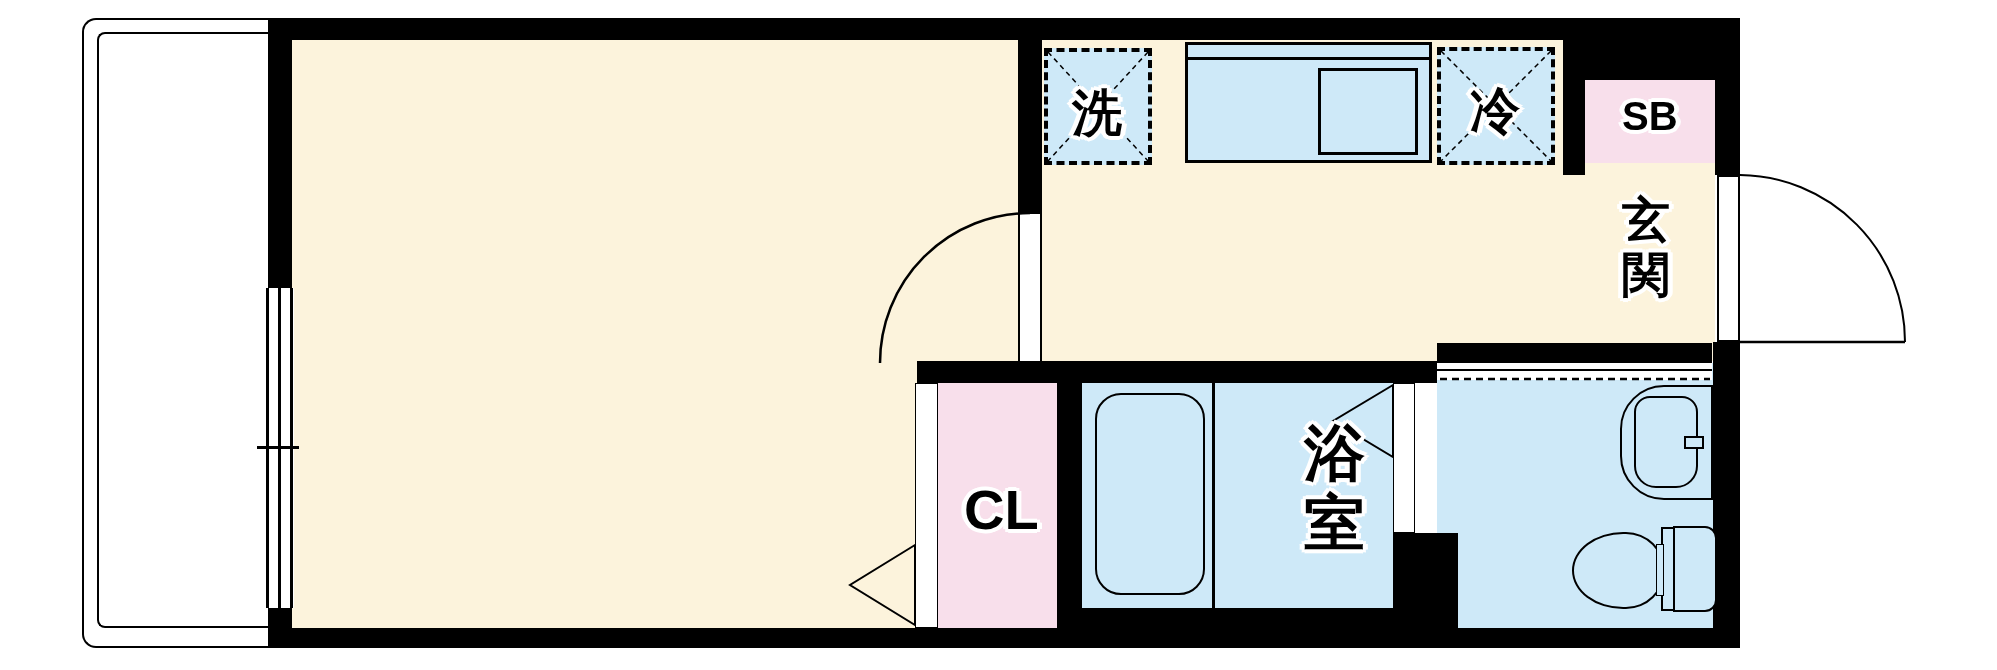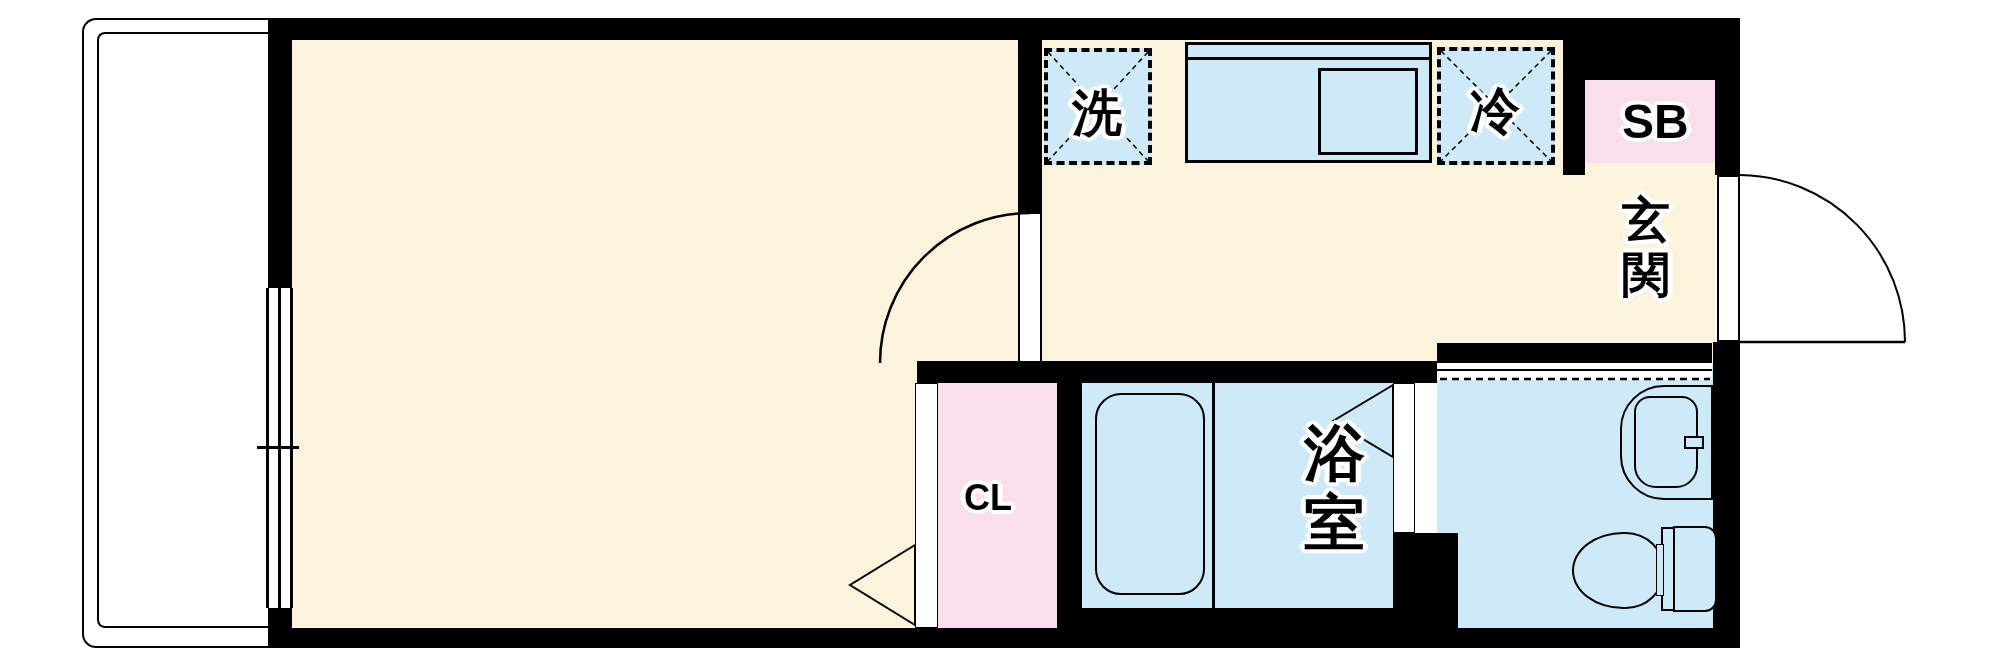--- a/index.html
+++ b/index.html
@@ -114,22 +114,22 @@
       <line x1="1551" y1="51" x2="1441" y2="161"></line>
     </g>
     <line x1="1440" y1="379" x2="1710" y2="379" stroke="#000" stroke-width="2.5" stroke-dasharray="7,5"></line>
   </svg>
 
 
   <div class="lbl" style="left:1072px;top:80px;font-size:50px;">洗</div>
 
   <div class="lbl" style="left:1470px;top:78px;font-size:50px;">冷</div>
 
-  <div class="lbl" style="left:1622px;top:94px;font-size:48px;">SB</div>
+  <div class="lbl" style="left:1622px;top:94px;font-size:40px;">SB</div>
 
   <div class="lbl vert" style="left:1622px;top:192px;font-size:48px;width:1.1em;">玄関</div>
 
-  <div class="lbl" style="left:964px;top:477px;font-size:36px;">CL</div>
+  <div class="lbl" style="left:964px;top:477px;font-size:56px;">CL</div>
 
   <div class="lbl vert" style="left:1272px;top:418px;font-size:61px;width:1.08em;margin-left:32px;">浴室</div>
 
 
 </div>
 
 </body></html>

